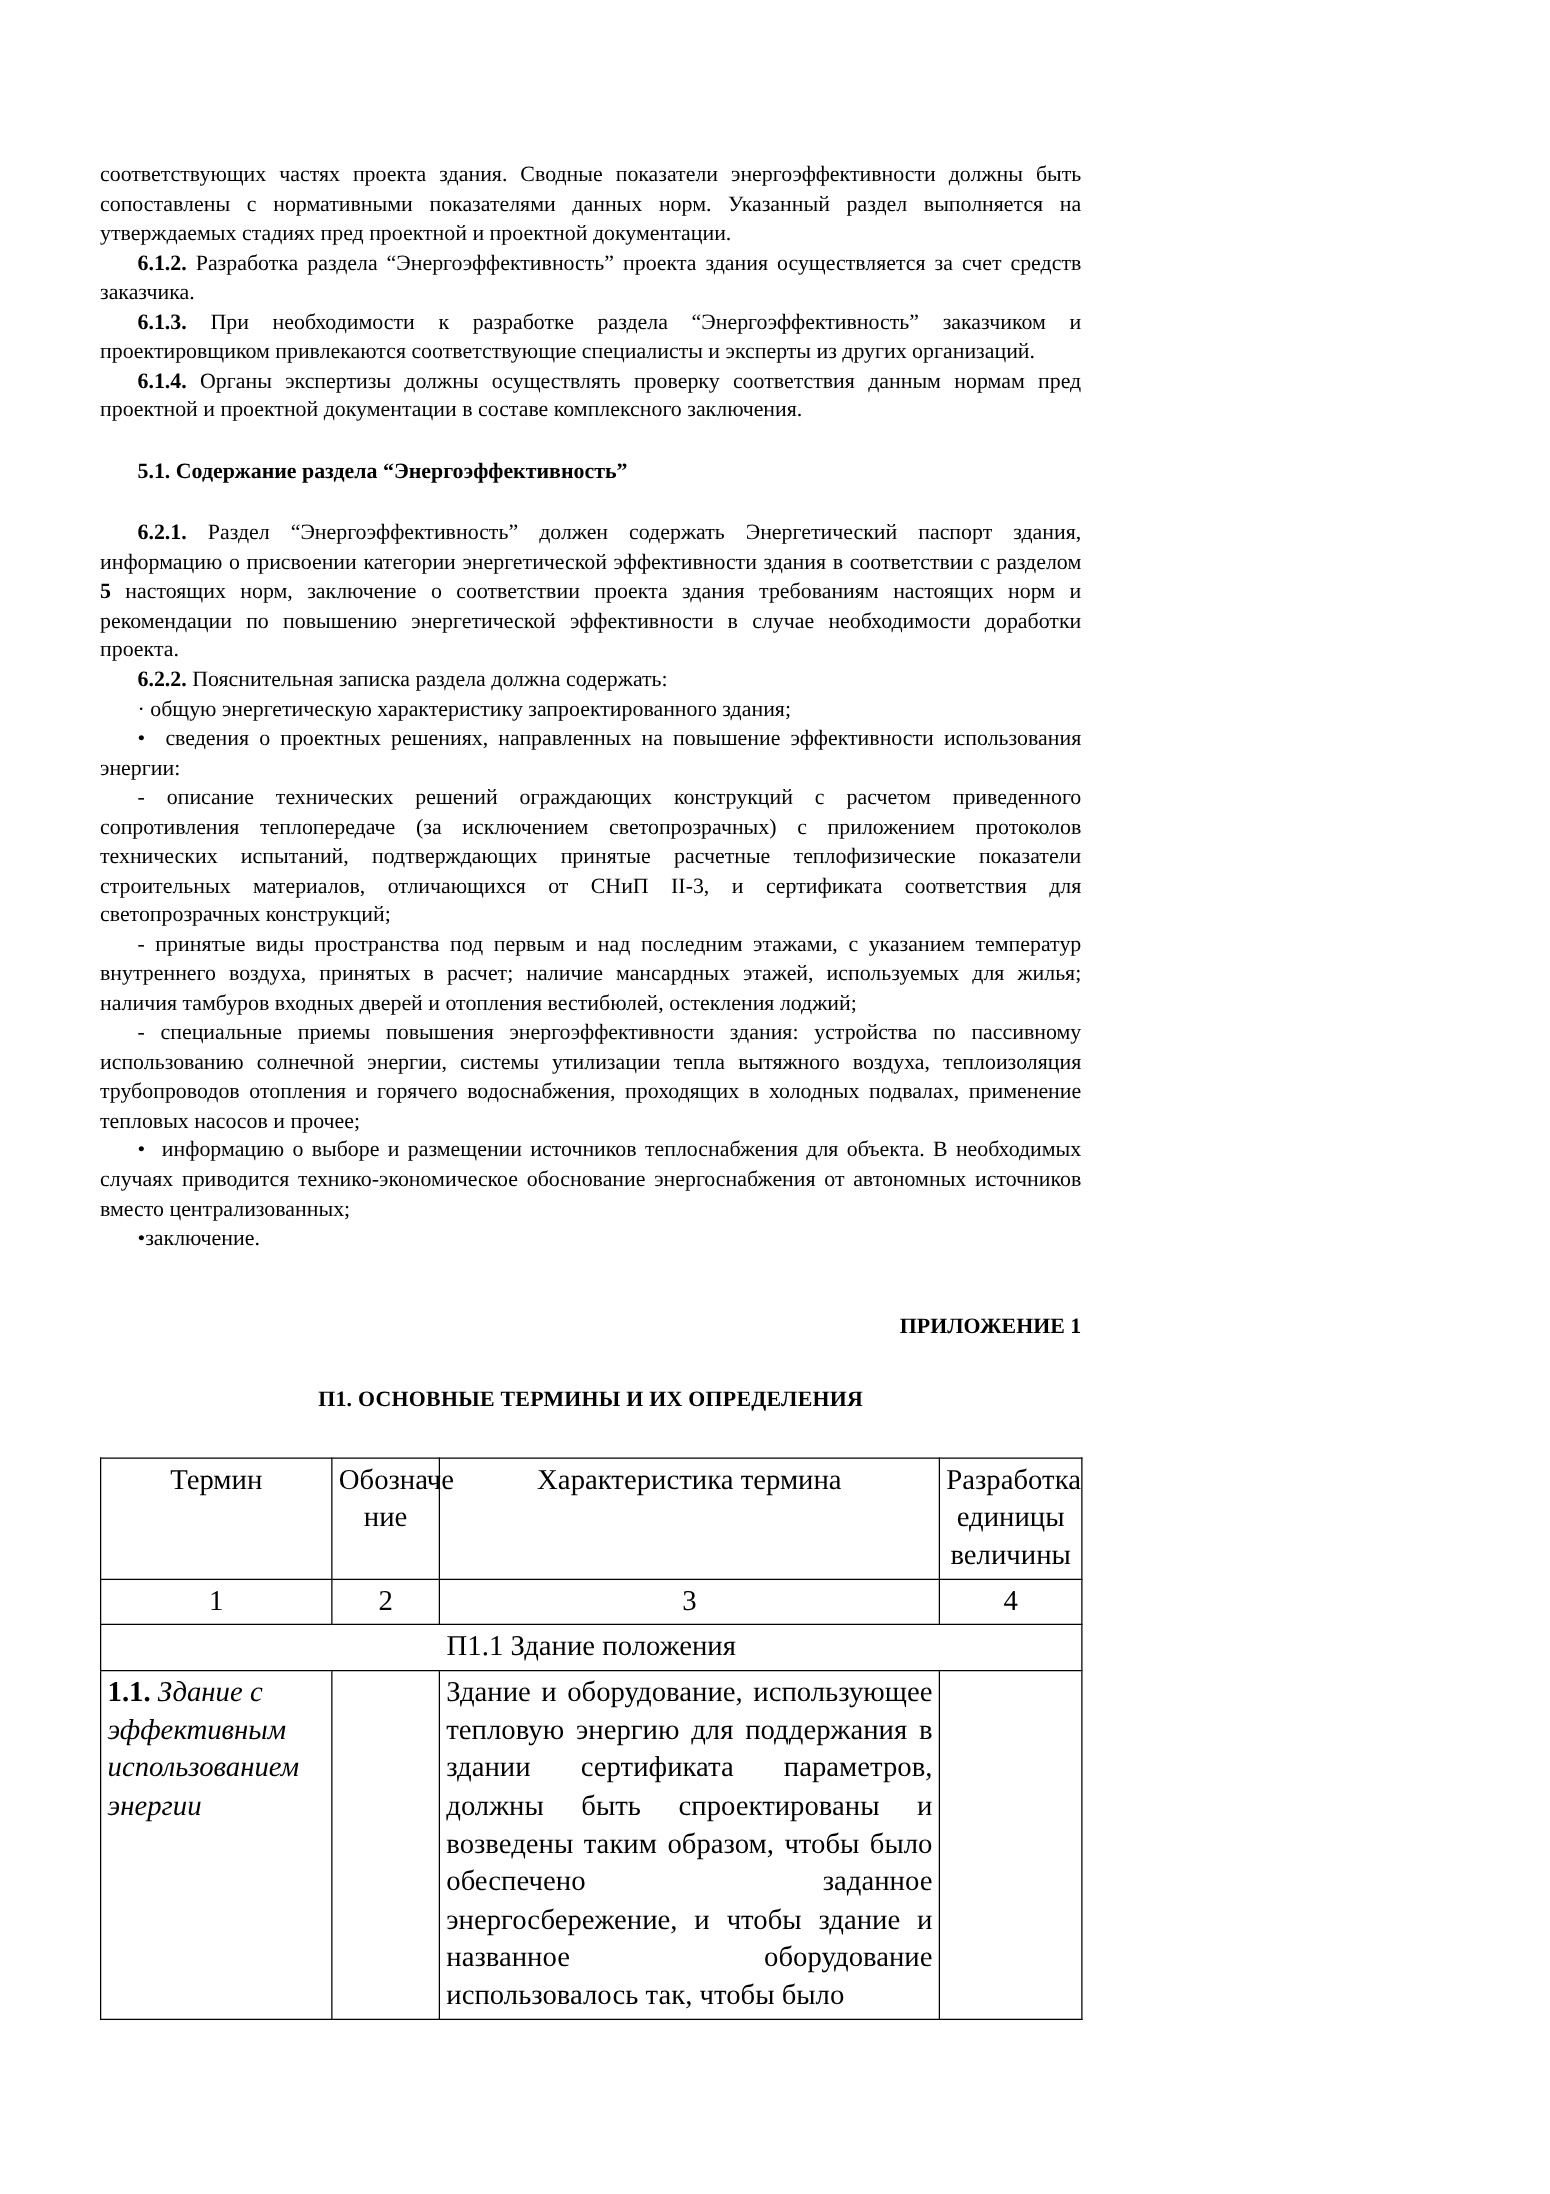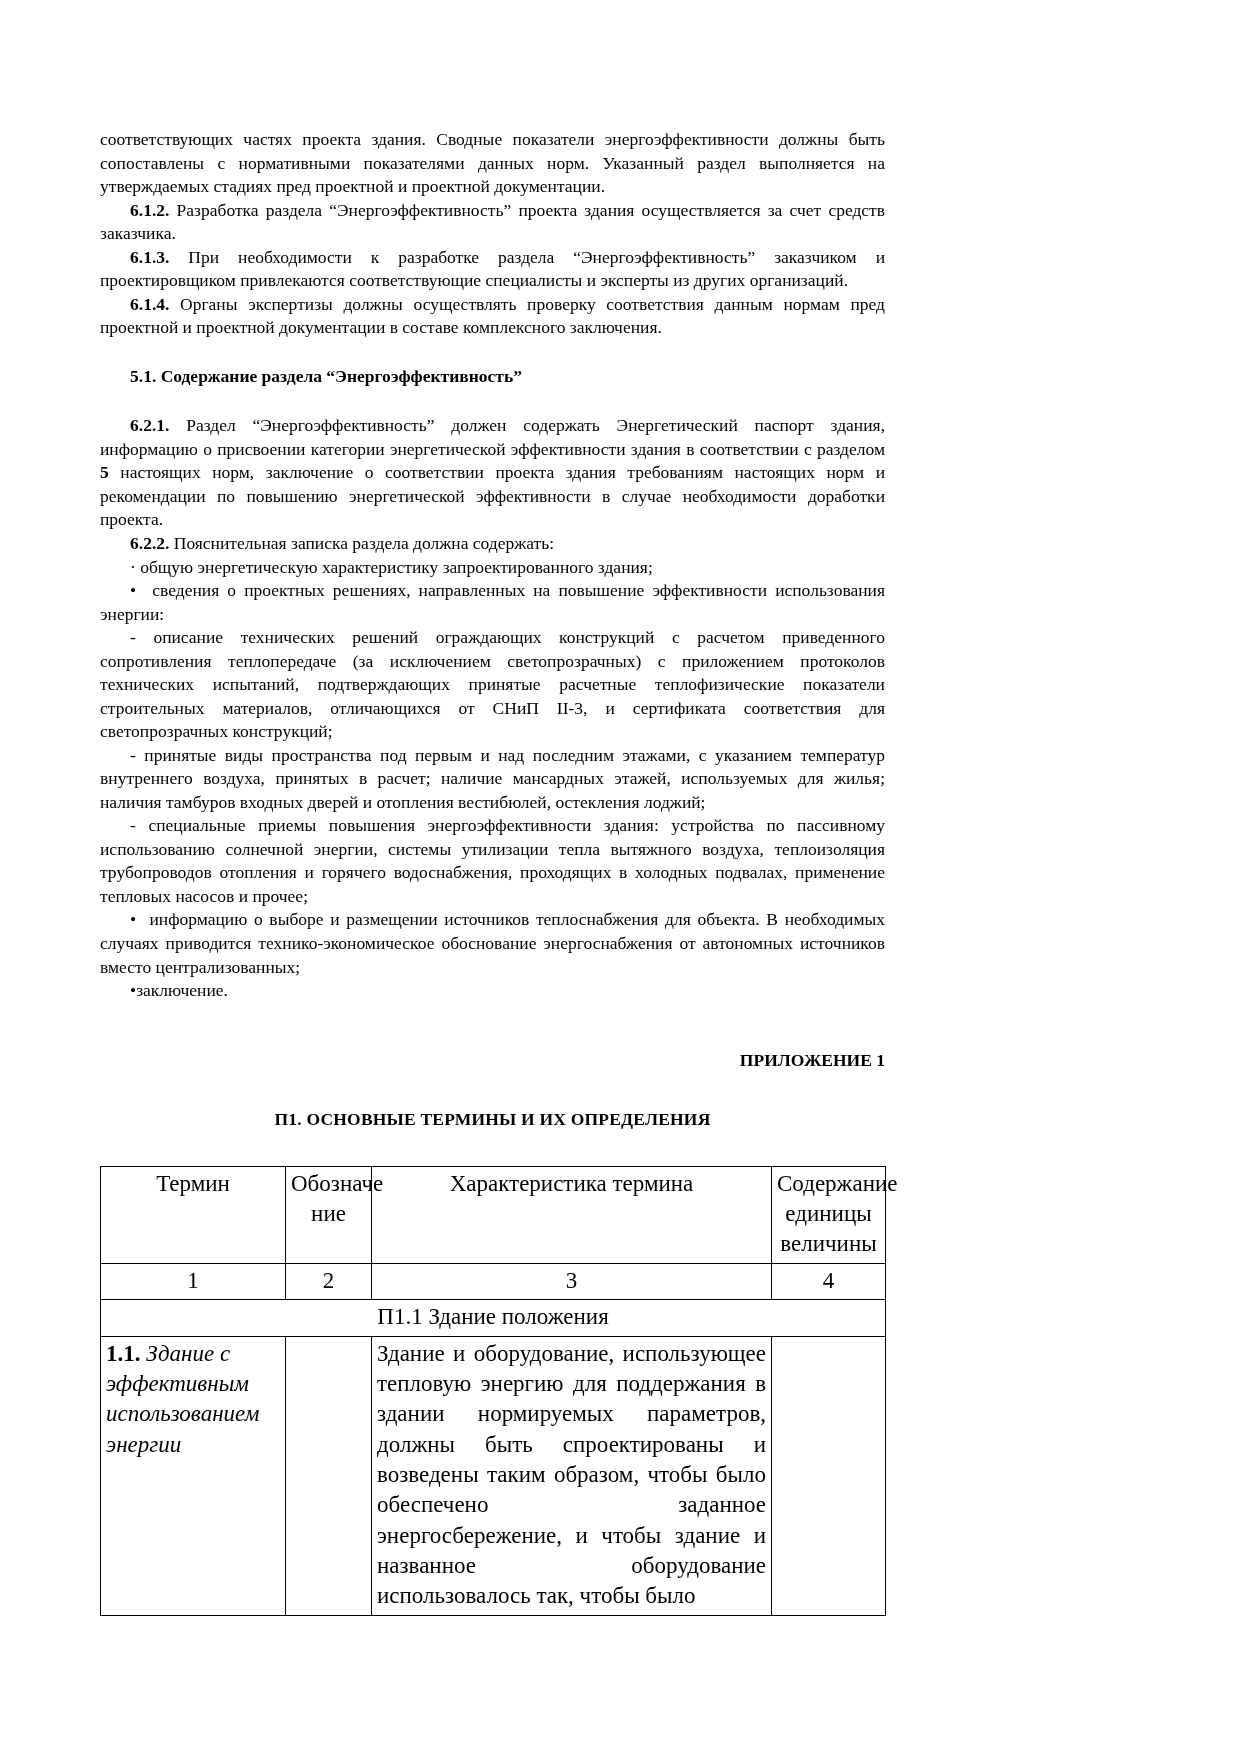--- a/index.html
+++ b/index.html
@@ -15,21 +15,21 @@
     color: #000000;
     font-size: 17.5px;
     line-height: 1.345;
     -webkit-font-smoothing: antialiased;
   }
   .page {
     position: relative;
     width: 1240px;
     height: 1755px;
     box-sizing: border-box;
-    padding: 128px 290px 0 100px;
+    padding: 128px 290px 0 80px;
   }
   .content {
     width: 785px;
   }
 
   p {
     margin: 0;
     text-align: justify;
     text-justify: inter-word;
     hyphens: none;
@@ -168,37 +168,37 @@
       </colgroup>
       <tbody>
         <tr>
           <td class="th-center" style="height:70px;">Термин</td>
           <td class="th-center">
             <span>Обозначе</span><br>
             <span>ние</span>
           </td>
           <td class="th-center">Характеристика термина</td>
           <td class="th-center">
-            <span>Содержание</span><br>
+            <span>Разработка</span><br>
             <span>единицы</span><br>
             <span>величины</span>
           </td>
         </tr>
         <tr class="num-row">
           <td>1</td>
           <td>2</td>
           <td>3</td>
           <td>4</td>
         </tr>
         <tr class="group-row">
           <td colspan="4">П1.1 Здание положения</td>
         </tr>
         <tr>
           <td class="cell-term" style="height:215px;"><span class="b">1.1.</span> <span class="bi">Здание с эффективным использованием энергии</span></td>
           <td></td>
-          <td class="cell-just">Здание и оборудование, использующее тепловую энергию для поддержания в здании нормируемых параметров, должны быть спроектированы и возведены таким образом, чтобы было обеспечено заданное энергосбережение, и чтобы здание и названное оборудование использовалось так, чтобы было</td>
+          <td class="cell-just">Здание и оборудование, использующее тепловую энергию для поддержания в здании сертификата параметров, должны быть спроектированы и возведены таким образом, чтобы было обеспечено заданное энергосбережение, и чтобы здание и названное оборудование использовалось так, чтобы было</td>
           <td></td>
         </tr>
       </tbody>
     </table>
 
   </div>
 </div>
 
 </body></html>

